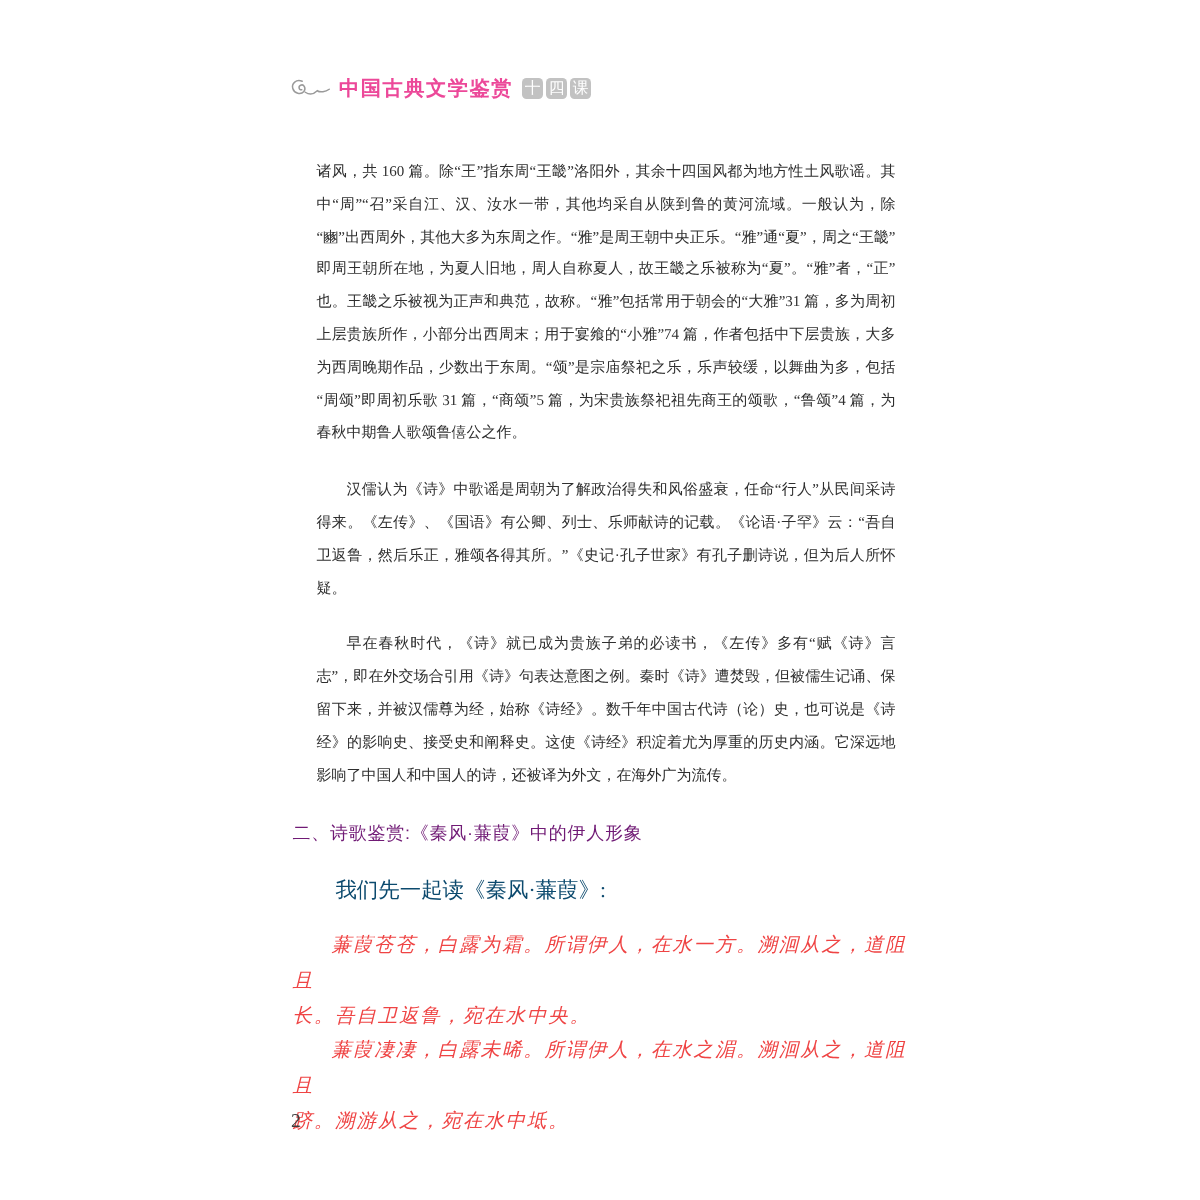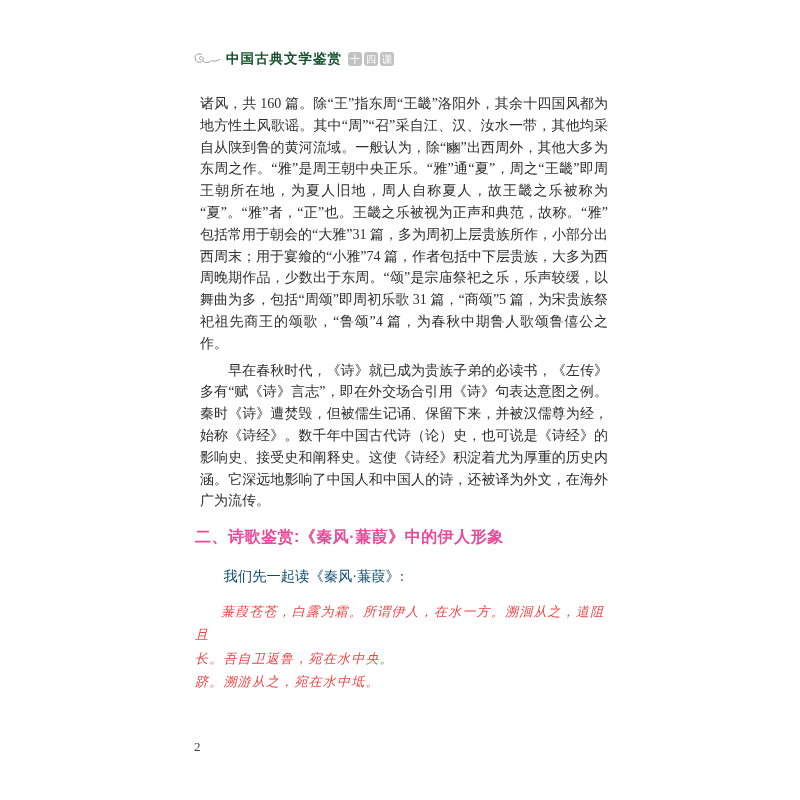--- a/index.html
+++ b/index.html
@@ -20,21 +20,21 @@
     position: absolute;
     left: 193px; top: 50px;
     display: flex; align-items: center;
     height: 18px;
   }
   .header .icon { margin-right: 5px; display: inline-flex; align-items: center; }
   .series-title {
     font-weight: bold;
     font-size: 13.5px;
     letter-spacing: 1px;
-    color: #14532d;
+    color: #ec4899;
     font-family: "Liberation Serif", "DejaVu Serif", serif;
   }
   .badges { display: inline-flex; margin-left: 4px; }
   .badge {
     display: inline-block;
     width: 14px; height: 14px; line-height: 14px;
     margin-left: 2px;
     background: #c2c2c2;
     color: #ffffff;
     border-radius: 3px;
@@ -42,33 +42,33 @@
     text-align: center;
     font-family: "Liberation Sans", sans-serif;
   }
   
   .content {
     position: absolute;
     left: 195px; top: 88px;
     width: 418px;
   }
   .para {
-    margin: 5px;
-    font-size: 14px;
+    margin: 16px;
+    font-size: 10px;
     line-height: 21.8px;
     text-align: justify;
     color: #2e2e2e;
   }
   .para.indent { text-indent: 2em; }
   .section-heading {
     margin: 14px 0 0 0;
-    font-size: 16px;
+    font-size: 12px;
     line-height: 22px;
-    font-weight: bold;
-    color: #ec4899;
+    font-weight: normal;
+    color: #701a75;
     font-family: "Liberation Sans", "DejaVu Sans", sans-serif;
     letter-spacing: 0.5px;
   }
   .intro {
     margin: 18px 0 0 0;
     text-indent: 2em;
     font-size: 14.3px;
     line-height: 21.8px;
     color: #0c4a6e;
   }
@@ -105,26 +105,28 @@
     <span class="badges">
         <span class="badge">十</span>
         <span class="badge">四</span>
         <span class="badge">课</span>
       </span>
   </div>
 
   <div class="content">
     <div id="paragraphs">
         <p class="para">诸风，共 160 篇。除“王”指东周“王畿”洛阳外，其余十四国风都为地方性土风歌谣。其中“周”“召”采自江、汉、汝水一带，其他均采自从陕到鲁的黄河流域。一般认为，除“豳”出西周外，其他大多为东周之作。“雅”是周王朝中央正乐。“雅”通“夏”，周之“王畿”即周王朝所在地，为夏人旧地，周人自称夏人，故王畿之乐被称为“夏”。“雅”者，“正”也。王畿之乐被视为正声和典范，故称。“雅”包括常用于朝会的“大雅”31 篇，多为周初上层贵族所作，小部分出西周末；用于宴飨的“小雅”74 篇，作者包括中下层贵族，大多为西周晚期作品，少数出于东周。“颂”是宗庙祭祀之乐，乐声较缓，以舞曲为多，包括“周颂”即周初乐歌 31 篇，“商颂”5 篇，为宋贵族祭祀祖先商王的颂歌，“鲁颂”4 篇，为春秋中期鲁人歌颂鲁僖公之作。</p>
+        <p class="para indent">汉儒认为《诗》中歌谣是周朝为了解政治得失和风俗盛衰，任命“行人”从民间采诗得来。《左传》、《国语》有公卿、列士、乐师献诗的记载。《论语·子罕》云：“吾自卫返鲁，然后乐正，雅颂各得其所。”《史记·孔子世家》有孔子删诗说，但为后人所怀疑。</p>
         <p class="para indent">早在春秋时代，《诗》就已成为贵族子弟的必读书，《左传》多有“赋《诗》言志”，即在外交场合引用《诗》句表达意图之例。秦时《诗》遭焚毁，但被儒生记诵、保留下来，并被汉儒尊为经，始称《诗经》。数千年中国古代诗（论）史，也可说是《诗经》的影响史、接受史和阐释史。这使《诗经》积淀着尤为厚重的历史内涵。它深远地影响了中国人和中国人的诗，还被译为外文，在海外广为流传。</p>
       </div>
     <h2 class="section-heading">二、诗歌鉴赏:《秦风·蒹葭》中的伊人形象</h2>
     <p class="intro">我们先一起读《秦风·蒹葭》:</p>
     <div class="poem" id="poem">
         <div class="poem-line stanza-start">蒹葭苍苍，白露为霜。所谓伊人，在水一方。溯洄从之，道阻且</div>
         <div class="poem-line">长。吾自卫返鲁，宛在水中央。</div>
+        <div class="poem-line stanza-start">蒹葭凄凄，白露未晞。所谓伊人，在水之湄。溯洄从之，道阻且</div>
         <div class="poem-line">跻。溯游从之，宛在水中坻。</div>
       </div>
   </div>
 
   <div class="page-number">2</div>
 
 </div>
 
 </body></html>

